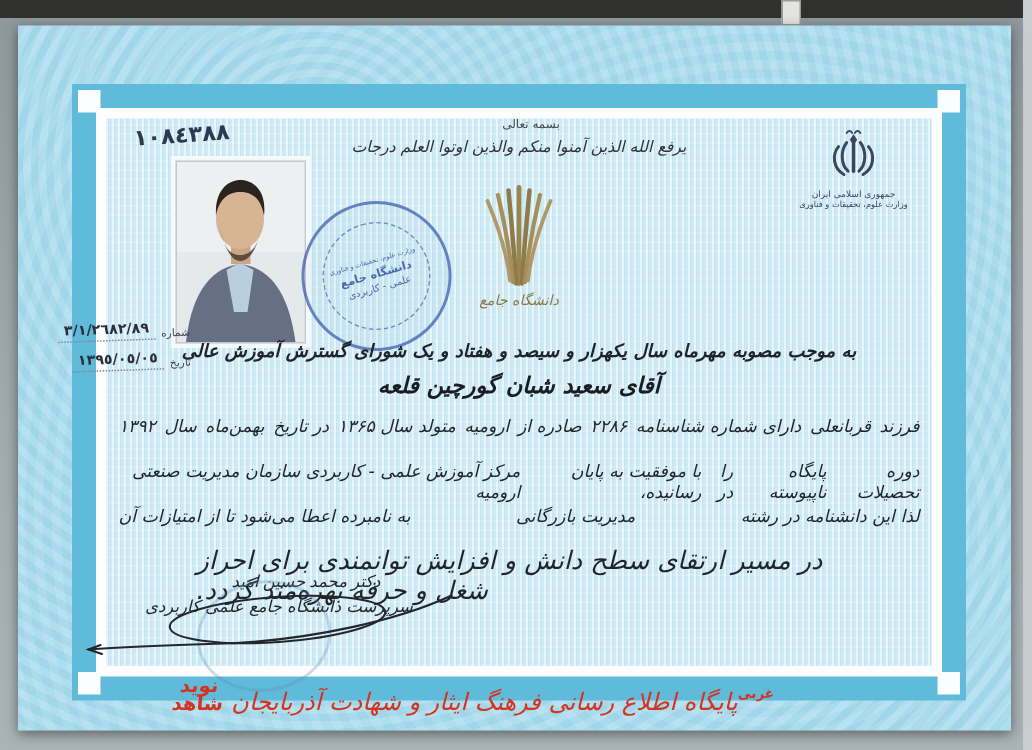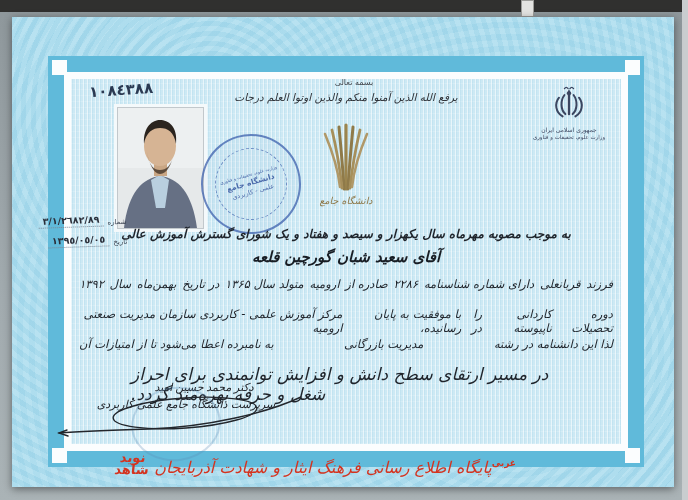--- a/index.html
+++ b/index.html
@@ -189,21 +189,21 @@
           <span>ارومیه</span>
           <span>متولد سال ۱۳۶۵</span>
           <span>در تاریخ</span>
           <span>بهمن‌ماه</span>
           <span>سال</span>
           <span>۱۳۹۲</span>
         </div>
 
         <div class="row row2">
           <span>دوره تحصیلات</span>
-          <span>کاردانی ناپیوسته</span>
+          <span>پایگاه ناپیوسته</span>
           <span>را در</span>
           <span>با موفقیت به پایان رسانیده،</span>
           <span>مرکز آموزش علمی - کاربردی سازمان مدیریت صنعتی ارومیه</span>
         </div>
 
         <div class="row row3">
           <span>لذا این دانشنامه در رشته</span>
           <span>مدیریت بازرگانی</span>
           <span>به نامبرده اعطا می‌شود تا از امتیازات آن</span>
         </div>

